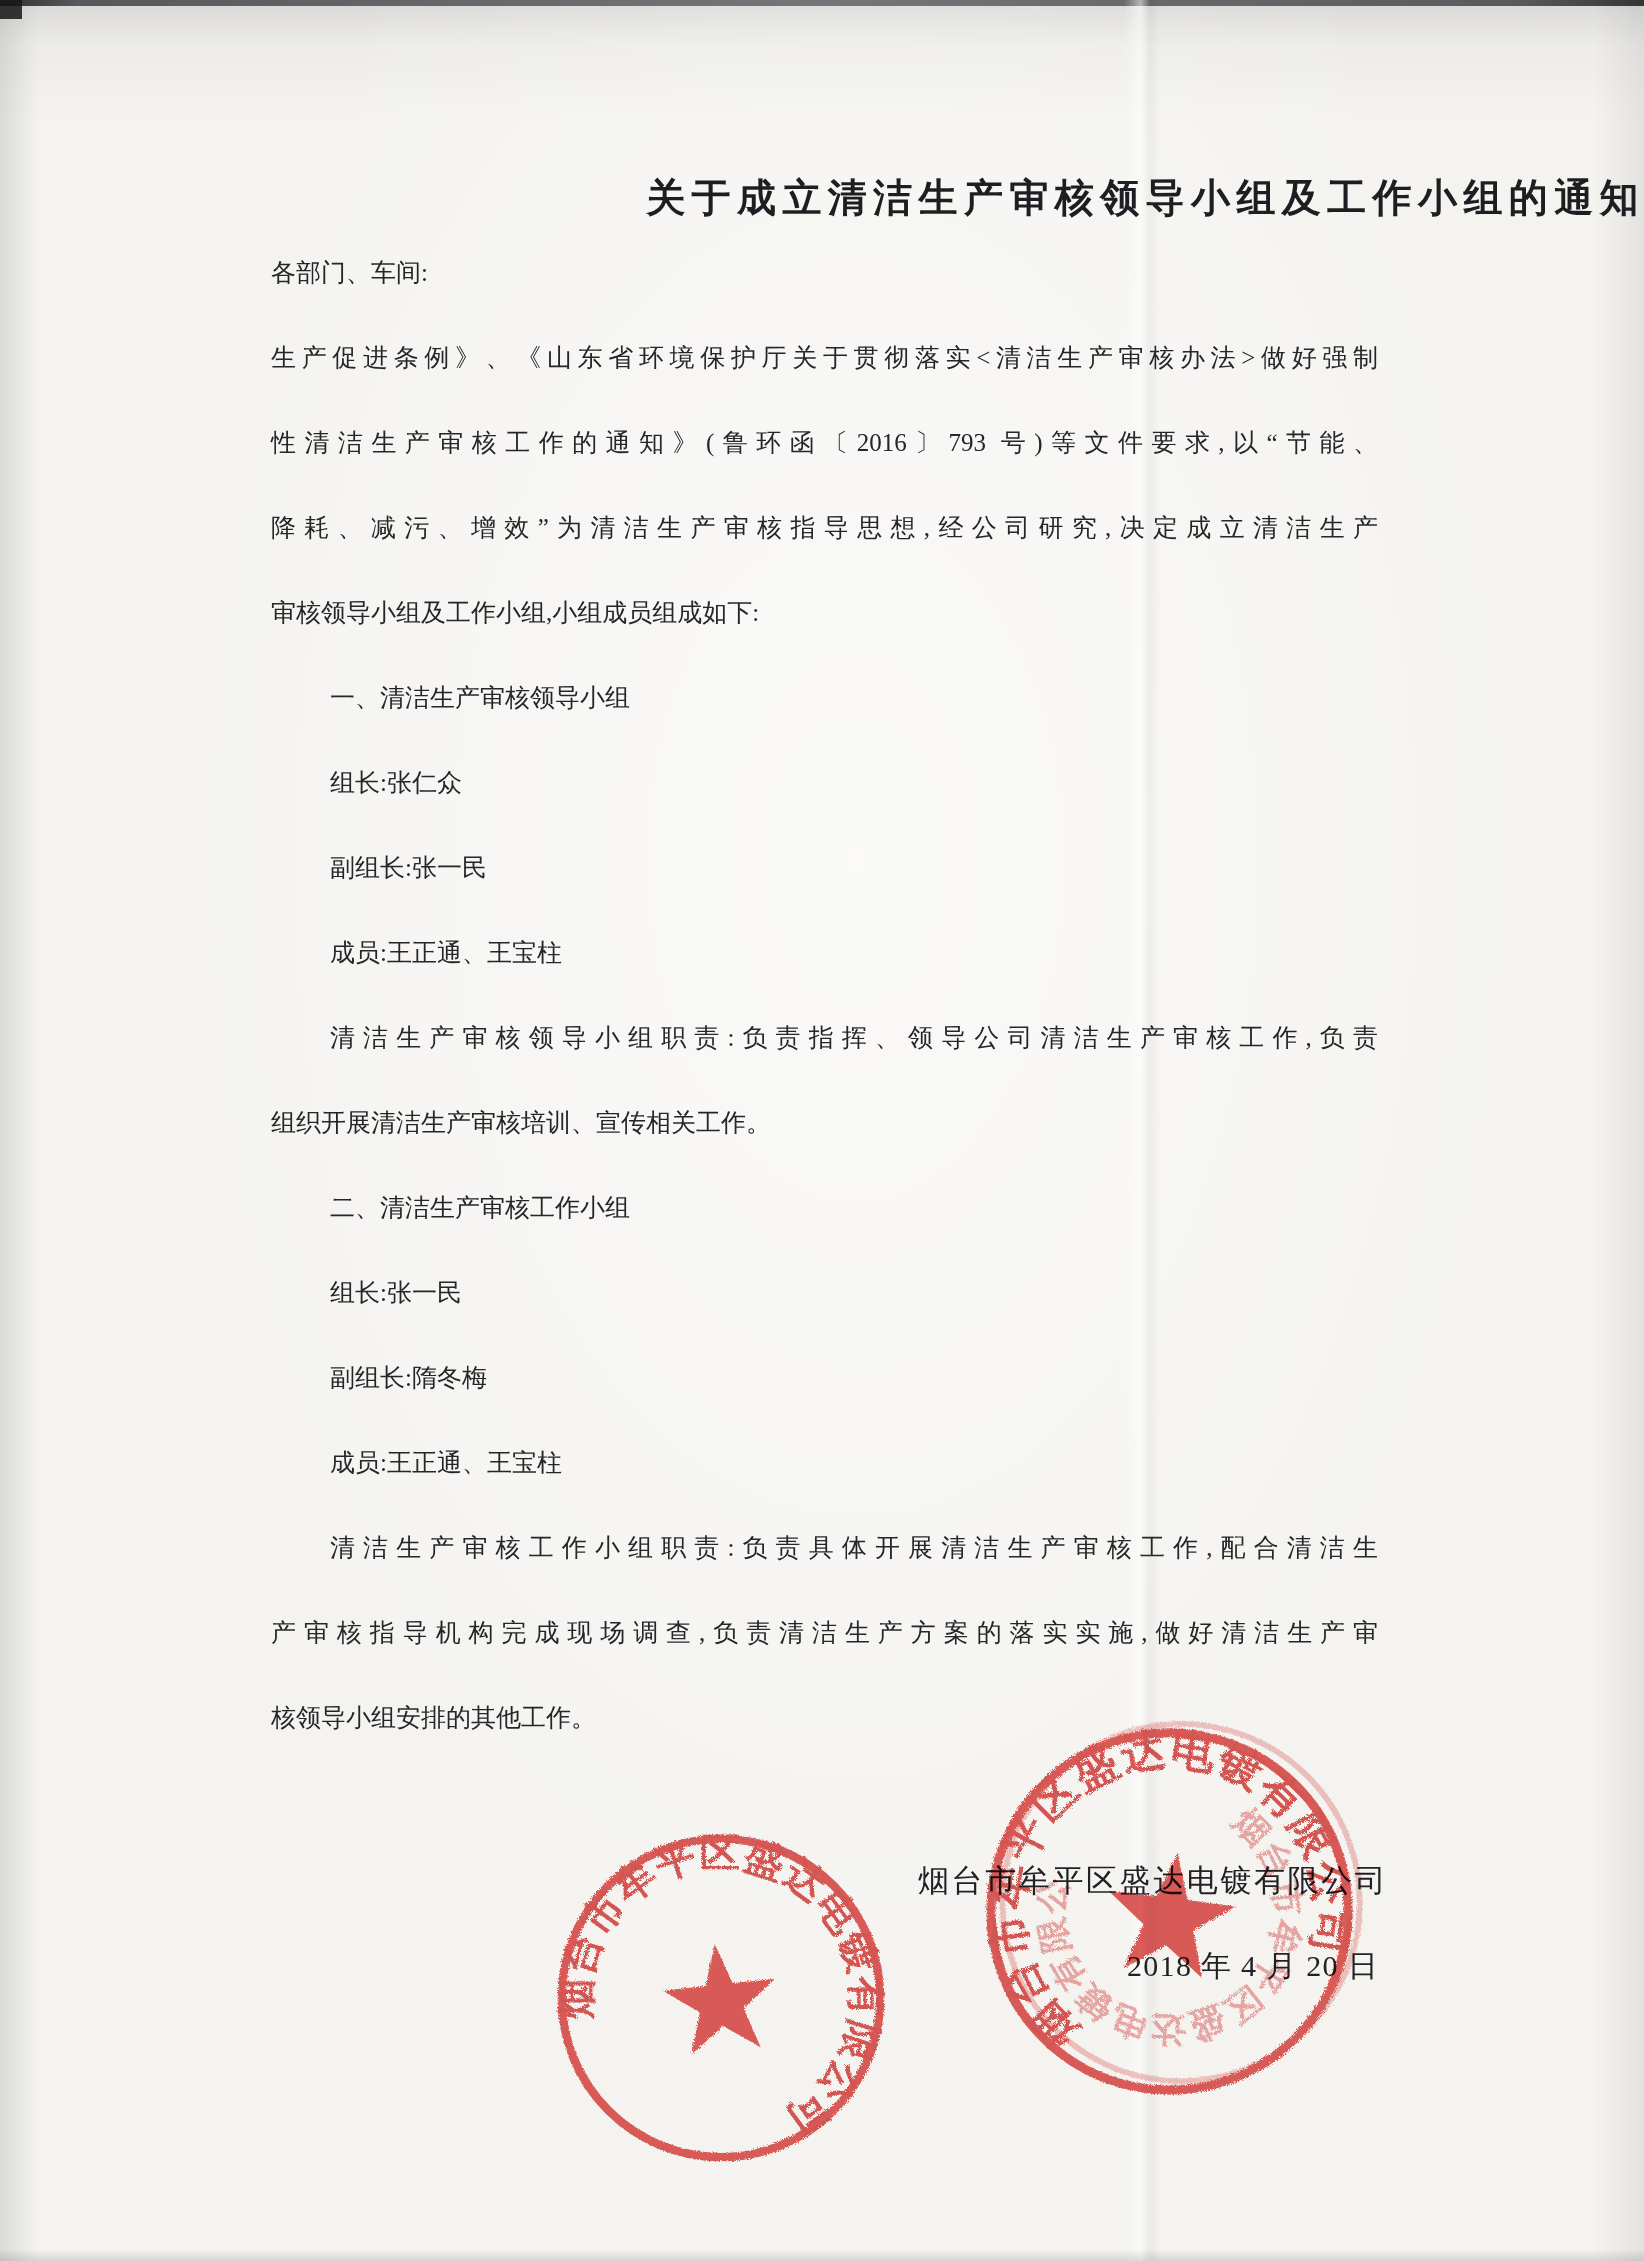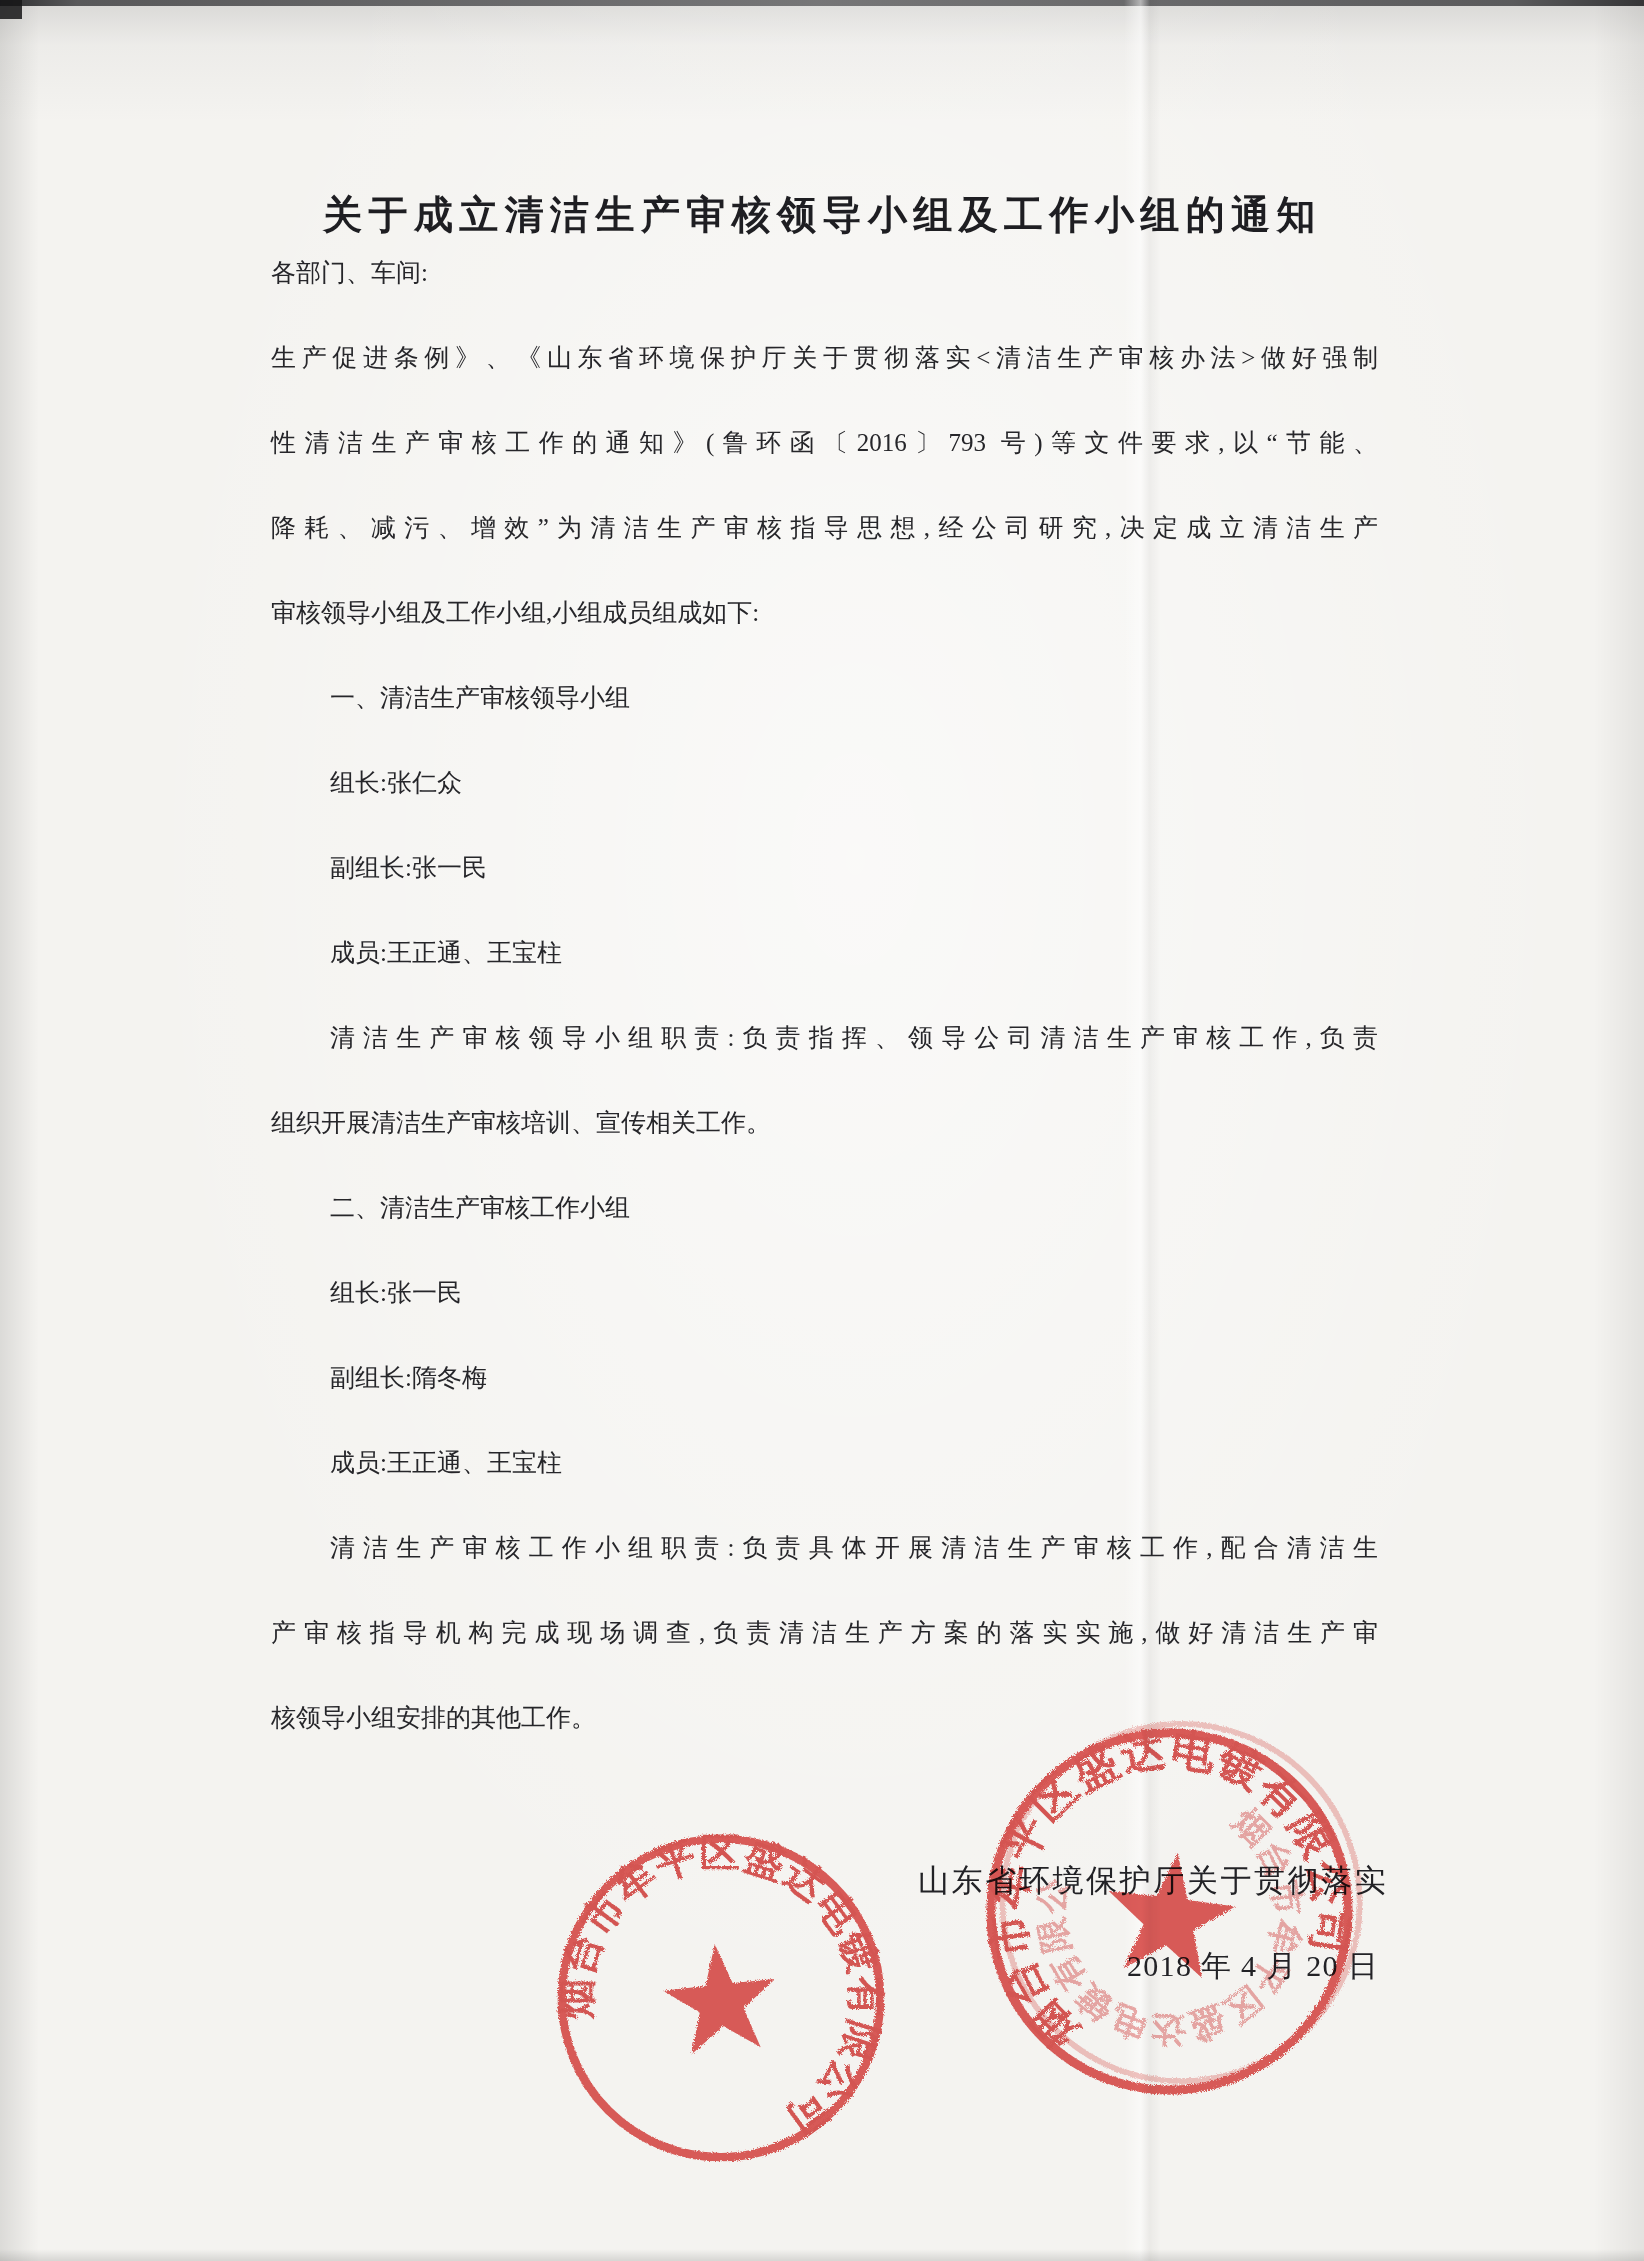--- a/index.html
+++ b/index.html
@@ -15,21 +15,21 @@
   .scan-top{position:absolute;top:0;left:0;width:100%;height:5.8px;
     background:linear-gradient(90deg,#1c1c1e 0,#4a4a4c 77px,#6a6a6c 50%,#4c4c4e 92%,#242426 100%);
     opacity:.9;}
   .scan-corner{position:absolute;top:0;left:0;width:22px;height:19.3px;background:#161618;opacity:.85;}
   .fold-line{position:absolute;top:0;left:1124px;width:37px;height:100%;
     background:linear-gradient(90deg,rgba(0,0,0,0) 0%,rgba(255,255,255,.5) 45%,rgba(0,0,0,.04) 70%,rgba(0,0,0,0) 100%);}
   .edge-bottom{position:absolute;bottom:0;left:0;width:100%;height:11.6px;
     background:linear-gradient(0deg,rgba(0,0,0,.12),rgba(0,0,0,0));}
 
   .title{
-    position:absolute;top:162px;left:0;width:100%;text-align:center;
+    position:absolute;top:145px;left:0;width:100%;text-align:right;
     font-size:39px;font-weight:700;letter-spacing:6.4px;color:#1e1e22;
   }
   .body{
     position:absolute;left:271px;top:230px;width:1107px;
     font-size:25px;color:#26262a;
   }
   .ln{margin:0;line-height:85px;}
   .ind{text-indent:59px;}
   .just{text-align:justify;text-align-last:justify;}
 
@@ -73,21 +73,21 @@
     <p class="ln">组织开展清洁生产审核培训、宣传相关工作。</p>
     <p class="ln ind">二、清洁生产审核工作小组</p>
     <p class="ln ind">组长:张一民</p>
     <p class="ln ind">副组长:隋冬梅</p>
     <p class="ln ind">成员:王正通、王宝柱</p>
     <p class="ln ind just">清洁生产审核工作小组职责:负责具体开展清洁生产审核工作,配合清洁生</p>
     <p class="ln just">产审核指导机构完成现场调查,负责清洁生产方案的落实实施,做好清洁生产审</p>
     <p class="ln">核领导小组安排的其他工作。</p>
   </div>
 
-  <div class="signature">山东省环境保护厅关于贯彻落实</div>
+  <div class="signature">烟台市牟平区盛达电镀有限公司</div>
   <div class="date">2018 年 4 月 20 日</div>
 
   <svg class="stamp stamp-left" viewBox="0 0 540 540">
     <defs>
       <path id="arcL" d="M 102.9 387 A 204 204 0 1 1 437.1 387" fill="none"></path>
       <filter id="roughL">
           <feTurbulence type="fractalNoise" baseFrequency="0.9" numOctaves="2" result="n"></feTurbulence>
         <feDisplacementMap in="SourceGraphic" in2="n" scale="7"></feDisplacementMap>
         </filter>
     </defs>

